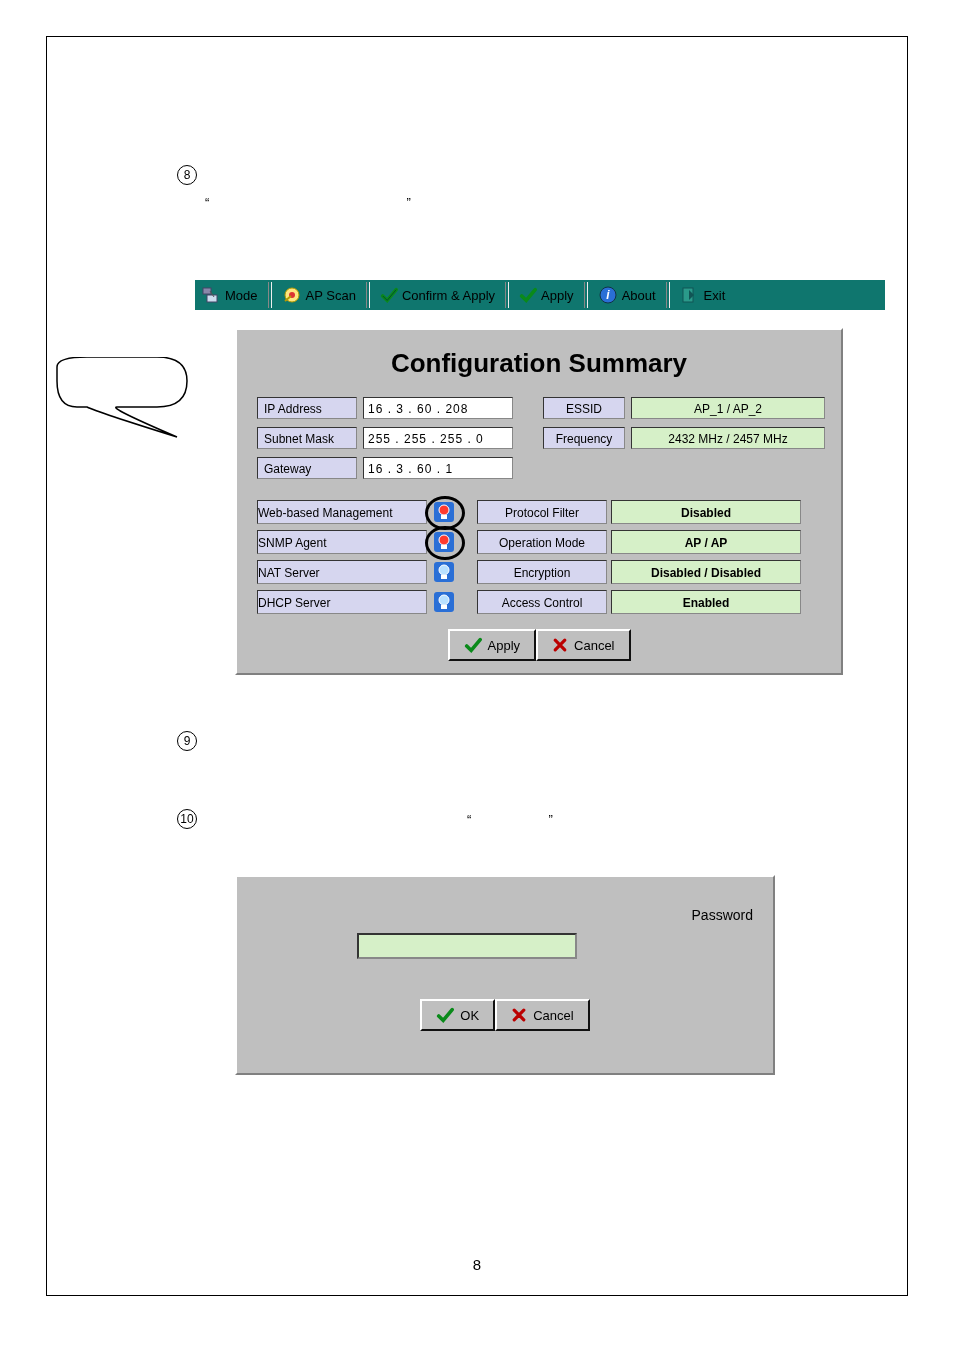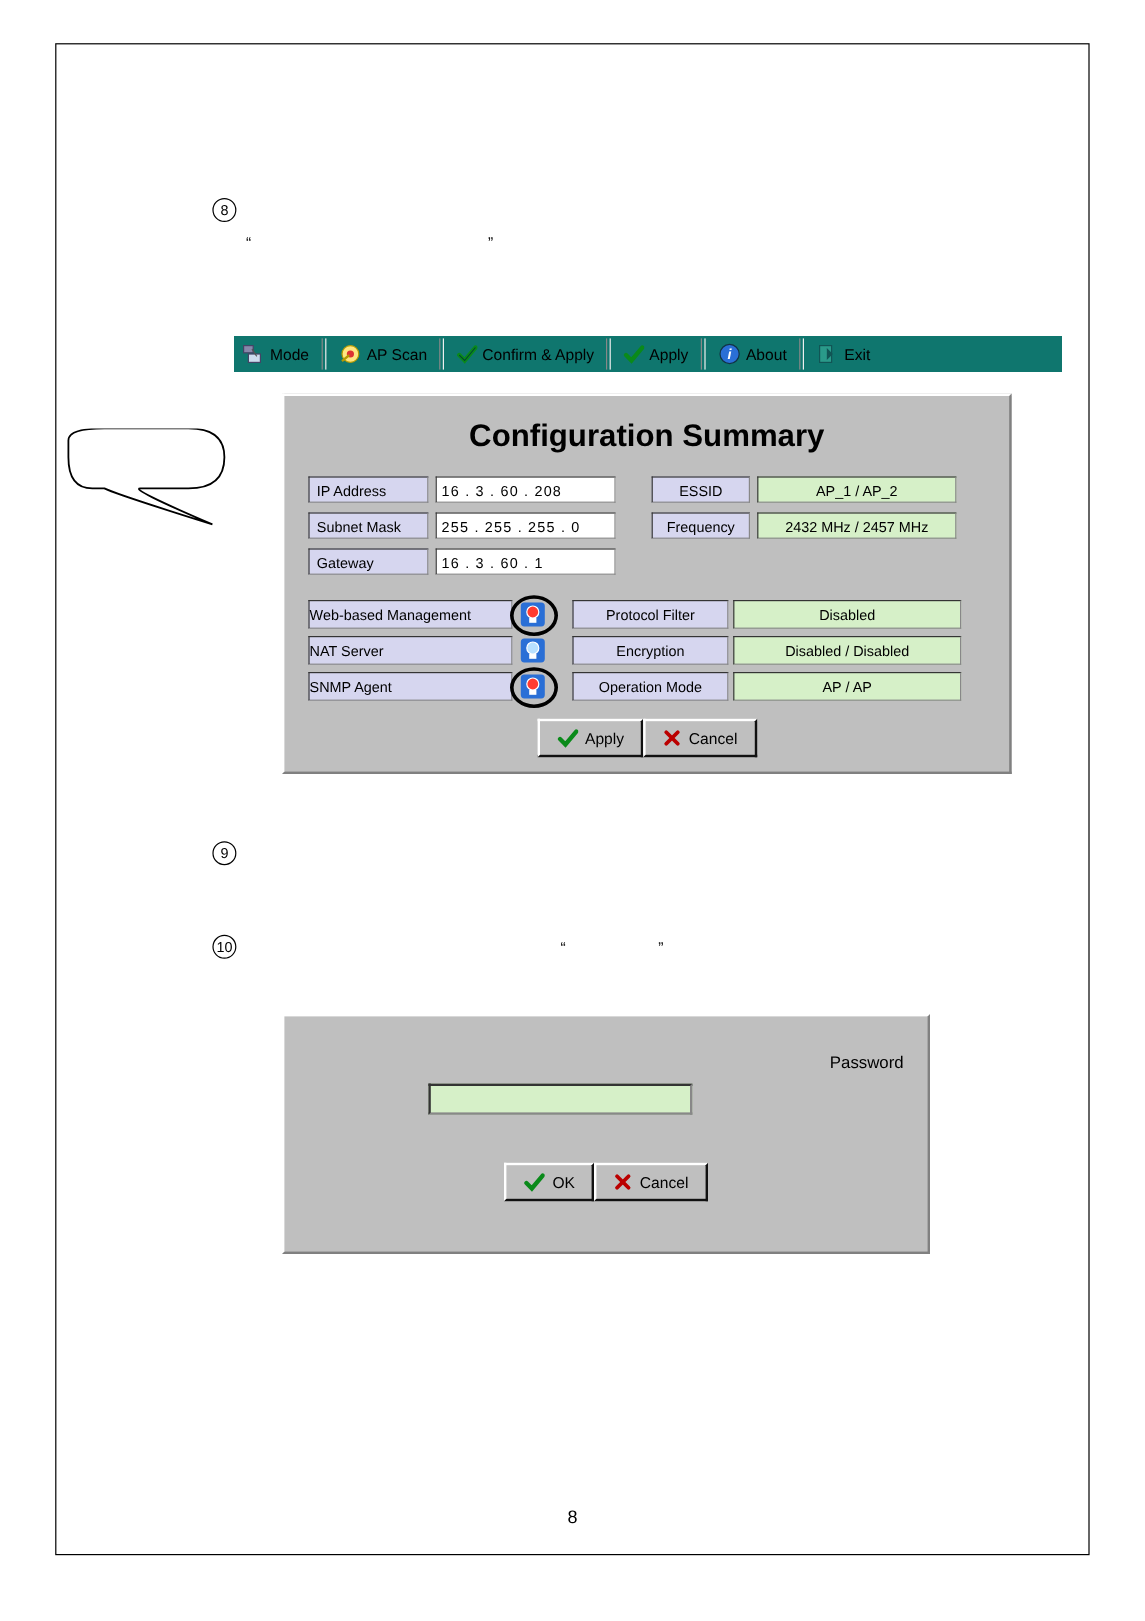--- a/index.html
+++ b/index.html
@@ -123,21 +123,21 @@
   .val-ip { width: 150px; text-align: left; letter-spacing: 1px; }
   .val-green {
     background: #d6f0c8;
     border: 1px inset #888;
     height: 22px;
     line-height: 22px;
     font-size: 12px;
     text-align: center;
     box-sizing: border-box;
   }
-  .val-green.w1 { width: 166px; }
+  .val-green.w1 { width: 194px; }
 
   .top-grid {
     display: flex;
     gap: 30px;
     margin-bottom: 16px;
     margin-left: 8px;
   }
   .col { display: flex; flex-direction: column; gap: 4px; }
 
   
@@ -179,20 +179,21 @@
   }
   .mid-val {
     background: #d6f0c8;
     border: 1px inset #888;
     width: 190px;
     height: 24px;
     line-height: 24px;
     text-align: center;
     font-size: 12px;
     box-sizing: border-box;
+    font-weight: bold;
   }
 
   
   .anno-circle {
     position: absolute;
     width: 34px;
     height: 28px;
     border: 3px solid #000;
     border-radius: 50%;
     left: -6px;
@@ -389,44 +390,56 @@
               <rect x="1" y="1" width="20" height="20" rx="3" fill="#2a6fd6"></rect>
               <circle cx="11" cy="9" r="5" fill="#ff3b30" stroke="#fff" stroke-width="1"></circle>
               <rect x="8" y="14" width="6" height="4" fill="#fff"></rect>
             </svg>
             <div class="anno-circle"></div>
           </div>
           <div class="mid-label2">Protocol Filter</div>
           <div class="mid-val">Disabled</div>
         </div>
         <div class="mid-row">
-          <div class="mid-label">NAT Server</div>
-          <div class="mid-icon">
-            <svg width="22" height="22" viewBox="0 0 22 22">
-              <rect x="1" y="1" width="20" height="20" rx="3" fill="#2a6fd6"></rect>
-              <circle cx="11" cy="9" r="5" fill="#b8e0ff" stroke="#fff" stroke-width="1"></circle>
-              <rect x="8" y="14" width="6" height="4" fill="#fff"></rect>
-            </svg>
-          </div>
-          <div class="mid-label2">Encryption</div>
-          <div class="mid-val">Disabled / Disabled</div>
-        </div>
-        <div class="mid-row">
           <div class="mid-label">SNMP Agent</div>
           <div class="mid-icon">
             <svg width="22" height="22" viewBox="0 0 22 22">
               <rect x="1" y="1" width="20" height="20" rx="3" fill="#2a6fd6"></rect>
               <circle cx="11" cy="9" r="5" fill="#ff3b30" stroke="#fff" stroke-width="1"></circle>
               <rect x="8" y="14" width="6" height="4" fill="#fff"></rect>
             </svg>
             <div class="anno-circle"></div>
           </div>
           <div class="mid-label2">Operation Mode</div>
           <div class="mid-val">AP / AP</div>
         </div>
+        <div class="mid-row">
+          <div class="mid-label">NAT Server</div>
+          <div class="mid-icon">
+            <svg width="22" height="22" viewBox="0 0 22 22">
+              <rect x="1" y="1" width="20" height="20" rx="3" fill="#2a6fd6"></rect>
+              <circle cx="11" cy="9" r="5" fill="#b8e0ff" stroke="#fff" stroke-width="1"></circle>
+              <rect x="8" y="14" width="6" height="4" fill="#fff"></rect>
+            </svg>
+          </div>
+          <div class="mid-label2">Encryption</div>
+          <div class="mid-val">Disabled / Disabled</div>
+        </div>
+        <div class="mid-row">
+          <div class="mid-label">DHCP Server</div>
+          <div class="mid-icon">
+            <svg width="22" height="22" viewBox="0 0 22 22">
+              <rect x="1" y="1" width="20" height="20" rx="3" fill="#2a6fd6"></rect>
+              <circle cx="11" cy="9" r="5" fill="#b8e0ff" stroke="#fff" stroke-width="1"></circle>
+              <rect x="8" y="14" width="6" height="4" fill="#fff"></rect>
+            </svg>
+          </div>
+          <div class="mid-label2">Access Control</div>
+          <div class="mid-val">Enabled</div>
+        </div>
       </div>
 
     <div class="btn-row">
       <div class="win-btn">
         <svg class="chk-icon" viewBox="0 0 20 20">
           <path d="M3 11 L8 16 L18 4" fill="none" stroke="#0a8a1a" stroke-width="4" stroke-linecap="round"></path>
         </svg>
         <span>Apply</span>
       </div>
       <div class="win-btn">

